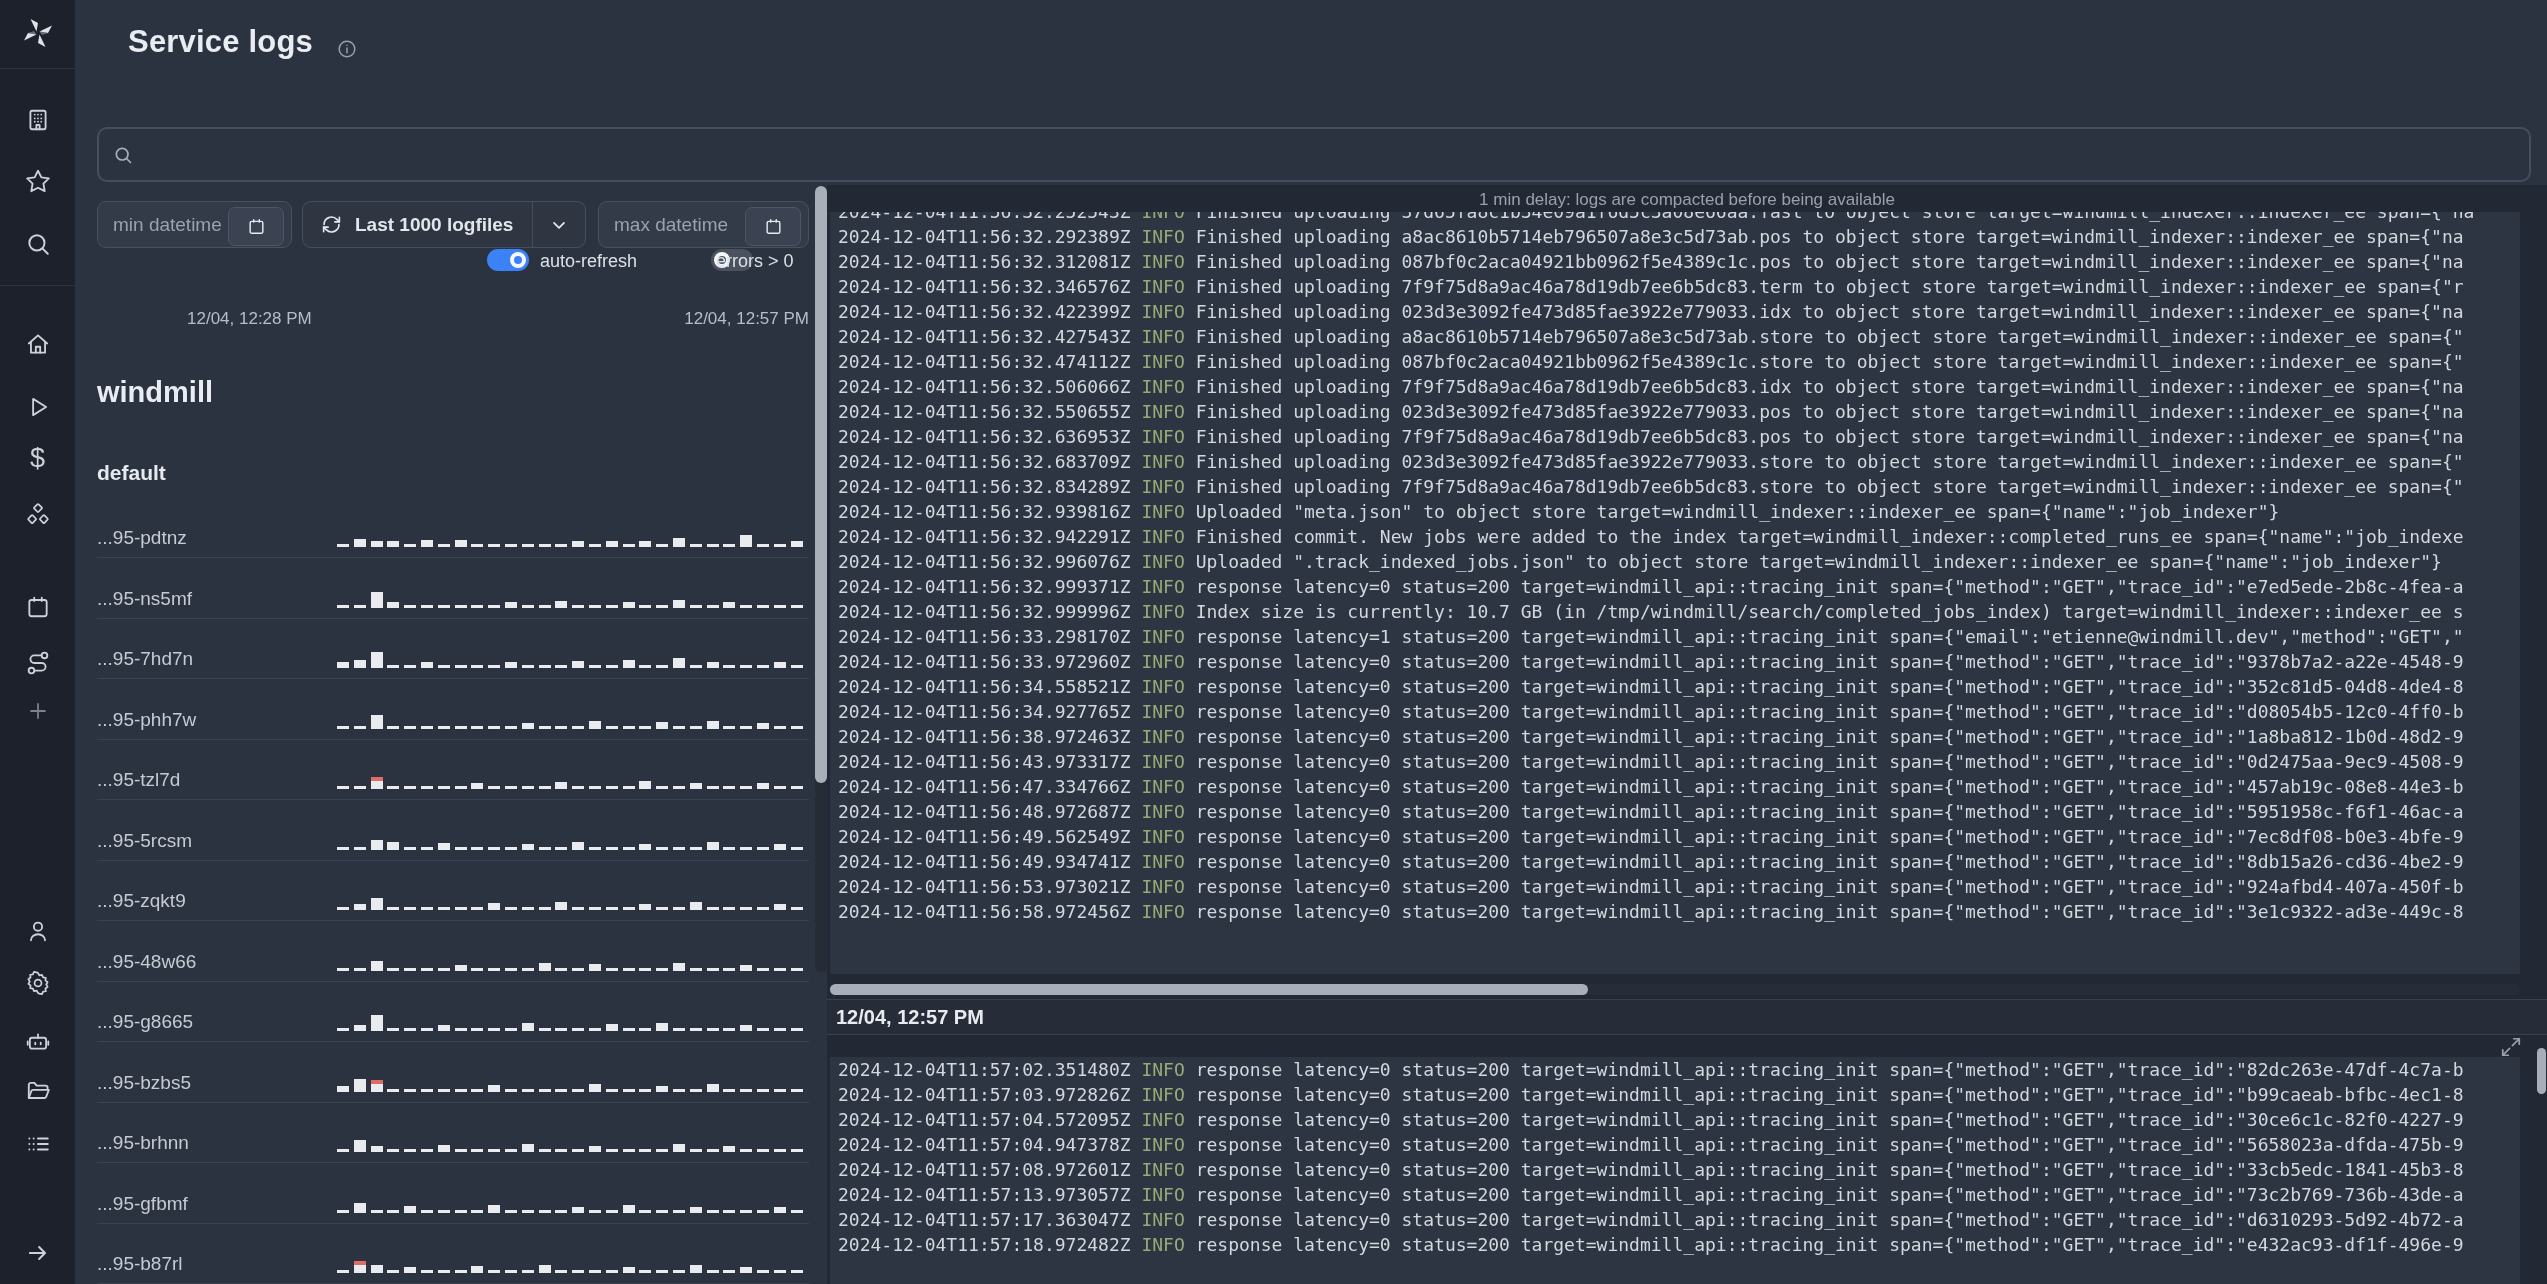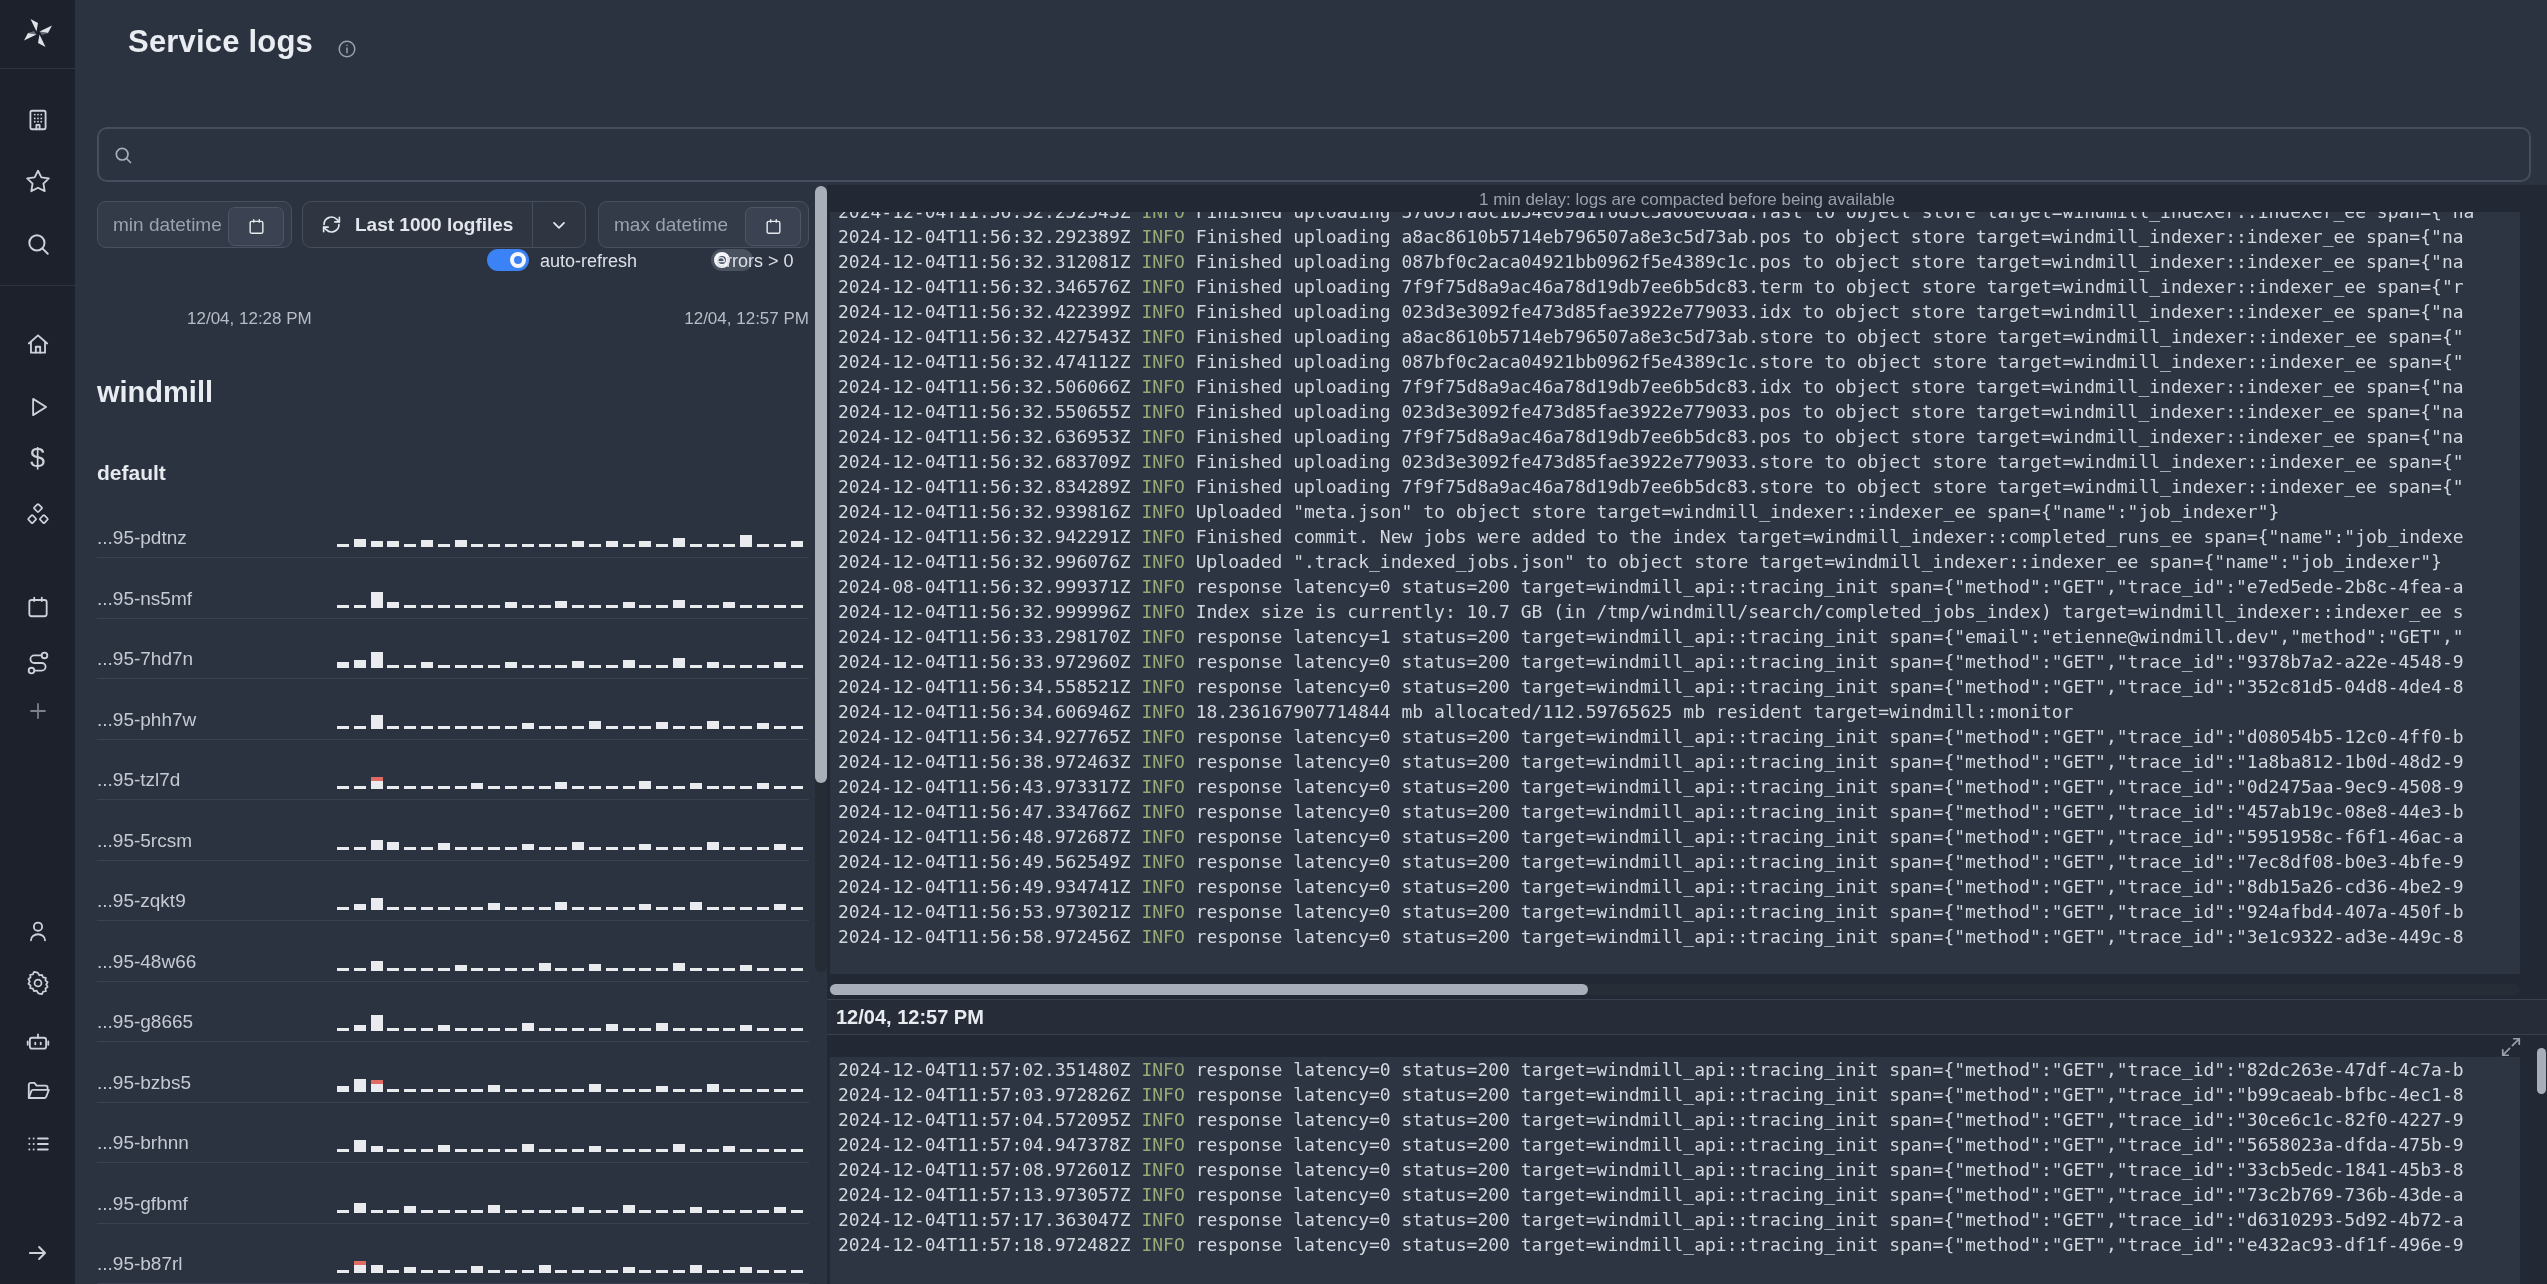--- a/index.html
+++ b/index.html
@@ -715,26 +715,25 @@
       <div class="log-row"><span class="ts">2024-12-04T11:56:32.427543Z </span><span class="lvl">INFO</span><span class="msg"> Finished uploading a8ac8610b5714eb796507a8e3c5d73ab.store to object store target=windmill_indexer::indexer_ee span={"</span></div>
       <div class="log-row"><span class="ts">2024-12-04T11:56:32.474112Z </span><span class="lvl">INFO</span><span class="msg"> Finished uploading 087bf0c2aca04921bb0962f5e4389c1c.store to object store target=windmill_indexer::indexer_ee span={"</span></div>
       <div class="log-row"><span class="ts">2024-12-04T11:56:32.506066Z </span><span class="lvl">INFO</span><span class="msg"> Finished uploading 7f9f75d8a9ac46a78d19db7ee6b5dc83.idx to object store target=windmill_indexer::indexer_ee span={"na</span></div>
       <div class="log-row"><span class="ts">2024-12-04T11:56:32.550655Z </span><span class="lvl">INFO</span><span class="msg"> Finished uploading 023d3e3092fe473d85fae3922e779033.pos to object store target=windmill_indexer::indexer_ee span={"na</span></div>
       <div class="log-row"><span class="ts">2024-12-04T11:56:32.636953Z </span><span class="lvl">INFO</span><span class="msg"> Finished uploading 7f9f75d8a9ac46a78d19db7ee6b5dc83.pos to object store target=windmill_indexer::indexer_ee span={"na</span></div>
       <div class="log-row"><span class="ts">2024-12-04T11:56:32.683709Z </span><span class="lvl">INFO</span><span class="msg"> Finished uploading 023d3e3092fe473d85fae3922e779033.store to object store target=windmill_indexer::indexer_ee span={"</span></div>
       <div class="log-row"><span class="ts">2024-12-04T11:56:32.834289Z </span><span class="lvl">INFO</span><span class="msg"> Finished uploading 7f9f75d8a9ac46a78d19db7ee6b5dc83.store to object store target=windmill_indexer::indexer_ee span={"</span></div>
       <div class="log-row"><span class="ts">2024-12-04T11:56:32.939816Z </span><span class="lvl">INFO</span><span class="msg"> Uploaded "meta.json" to object store target=windmill_indexer::indexer_ee span={"name":"job_indexer"}</span></div>
       <div class="log-row"><span class="ts">2024-12-04T11:56:32.942291Z </span><span class="lvl">INFO</span><span class="msg"> Finished commit. New jobs were added to the index target=windmill_indexer::completed_runs_ee span={"name":"job_indexe</span></div>
       <div class="log-row"><span class="ts">2024-12-04T11:56:32.996076Z </span><span class="lvl">INFO</span><span class="msg"> Uploaded ".track_indexed_jobs.json" to object store target=windmill_indexer::indexer_ee span={"name":"job_indexer"}</span></div>
-      <div class="log-row"><span class="ts">2024-08-04T11:56:32.999371Z </span><span class="lvl">INFO</span><span class="msg"> response latency=0 status=200 target=windmill_api::tracing_init span={"method":"GET","trace_id":"e7ed5ede-2b8c-4fea-a</span></div>
+      <div class="log-row"><span class="ts">2024-12-04T11:56:32.999371Z </span><span class="lvl">INFO</span><span class="msg"> response latency=0 status=200 target=windmill_api::tracing_init span={"method":"GET","trace_id":"e7ed5ede-2b8c-4fea-a</span></div>
       <div class="log-row"><span class="ts">2024-12-04T11:56:32.999996Z </span><span class="lvl">INFO</span><span class="msg"> Index size is currently: 10.7 GB (in /tmp/windmill/search/completed_jobs_index) target=windmill_indexer::indexer_ee s</span></div>
       <div class="log-row"><span class="ts">2024-12-04T11:56:33.298170Z </span><span class="lvl">INFO</span><span class="msg"> response latency=1 status=200 target=windmill_api::tracing_init span={"email":"etienne@windmill.dev","method":"GET","</span></div>
       <div class="log-row"><span class="ts">2024-12-04T11:56:33.972960Z </span><span class="lvl">INFO</span><span class="msg"> response latency=0 status=200 target=windmill_api::tracing_init span={"method":"GET","trace_id":"9378b7a2-a22e-4548-9</span></div>
       <div class="log-row"><span class="ts">2024-12-04T11:56:34.558521Z </span><span class="lvl">INFO</span><span class="msg"> response latency=0 status=200 target=windmill_api::tracing_init span={"method":"GET","trace_id":"352c81d5-04d8-4de4-8</span></div>
-      <div class="log-row"><span class="ts">2024-12-04T11:56:34.606946Z </span><span class="lvl">INFO</span><span class="msg"> 18.236167907714844 mb allocated/112.59765625 mb resident target=windmill::monitor</span></div>
       <div class="log-row"><span class="ts">2024-12-04T11:56:34.927765Z </span><span class="lvl">INFO</span><span class="msg"> response latency=0 status=200 target=windmill_api::tracing_init span={"method":"GET","trace_id":"d08054b5-12c0-4ff0-b</span></div>
       <div class="log-row"><span class="ts">2024-12-04T11:56:38.972463Z </span><span class="lvl">INFO</span><span class="msg"> response latency=0 status=200 target=windmill_api::tracing_init span={"method":"GET","trace_id":"1a8ba812-1b0d-48d2-9</span></div>
       <div class="log-row"><span class="ts">2024-12-04T11:56:43.973317Z </span><span class="lvl">INFO</span><span class="msg"> response latency=0 status=200 target=windmill_api::tracing_init span={"method":"GET","trace_id":"0d2475aa-9ec9-4508-9</span></div>
       <div class="log-row"><span class="ts">2024-12-04T11:56:47.334766Z </span><span class="lvl">INFO</span><span class="msg"> response latency=0 status=200 target=windmill_api::tracing_init span={"method":"GET","trace_id":"457ab19c-08e8-44e3-b</span></div>
       <div class="log-row"><span class="ts">2024-12-04T11:56:48.972687Z </span><span class="lvl">INFO</span><span class="msg"> response latency=0 status=200 target=windmill_api::tracing_init span={"method":"GET","trace_id":"5951958c-f6f1-46ac-a</span></div>
       <div class="log-row"><span class="ts">2024-12-04T11:56:49.562549Z </span><span class="lvl">INFO</span><span class="msg"> response latency=0 status=200 target=windmill_api::tracing_init span={"method":"GET","trace_id":"7ec8df08-b0e3-4bfe-9</span></div>
       <div class="log-row"><span class="ts">2024-12-04T11:56:49.934741Z </span><span class="lvl">INFO</span><span class="msg"> response latency=0 status=200 target=windmill_api::tracing_init span={"method":"GET","trace_id":"8db15a26-cd36-4be2-9</span></div>
       <div class="log-row"><span class="ts">2024-12-04T11:56:53.973021Z </span><span class="lvl">INFO</span><span class="msg"> response latency=0 status=200 target=windmill_api::tracing_init span={"method":"GET","trace_id":"924afbd4-407a-450f-b</span></div>
       <div class="log-row"><span class="ts">2024-12-04T11:56:58.972456Z </span><span class="lvl">INFO</span><span class="msg"> response latency=0 status=200 target=windmill_api::tracing_init span={"method":"GET","trace_id":"3e1c9322-ad3e-449c-8</span></div>
     </div>

